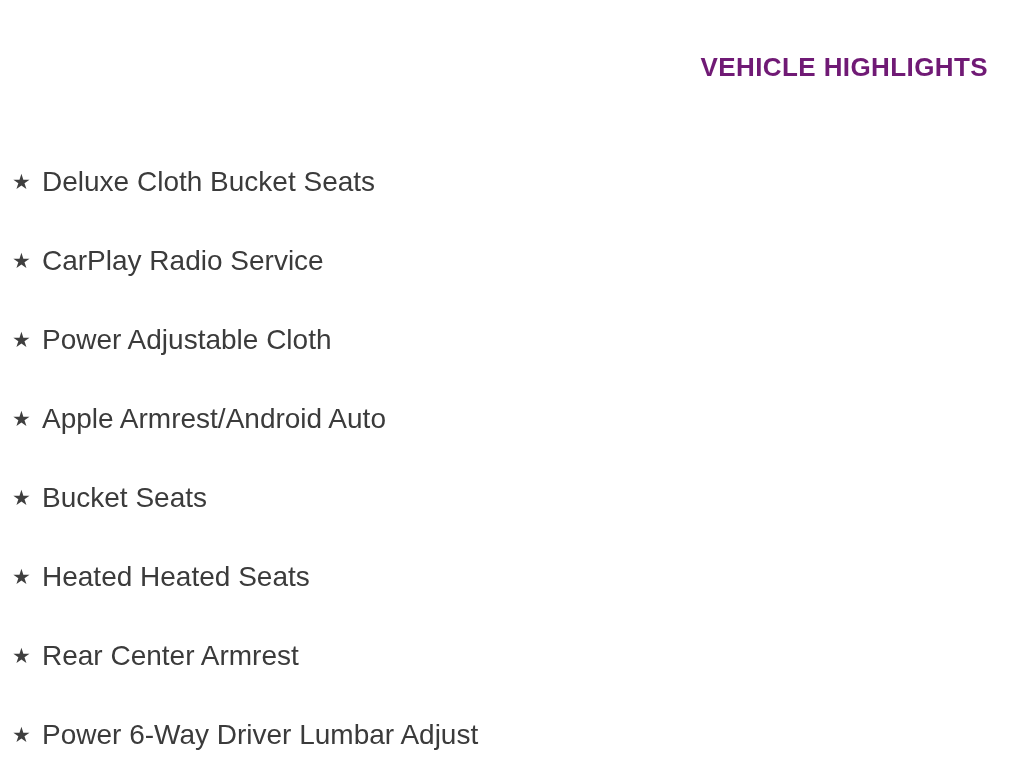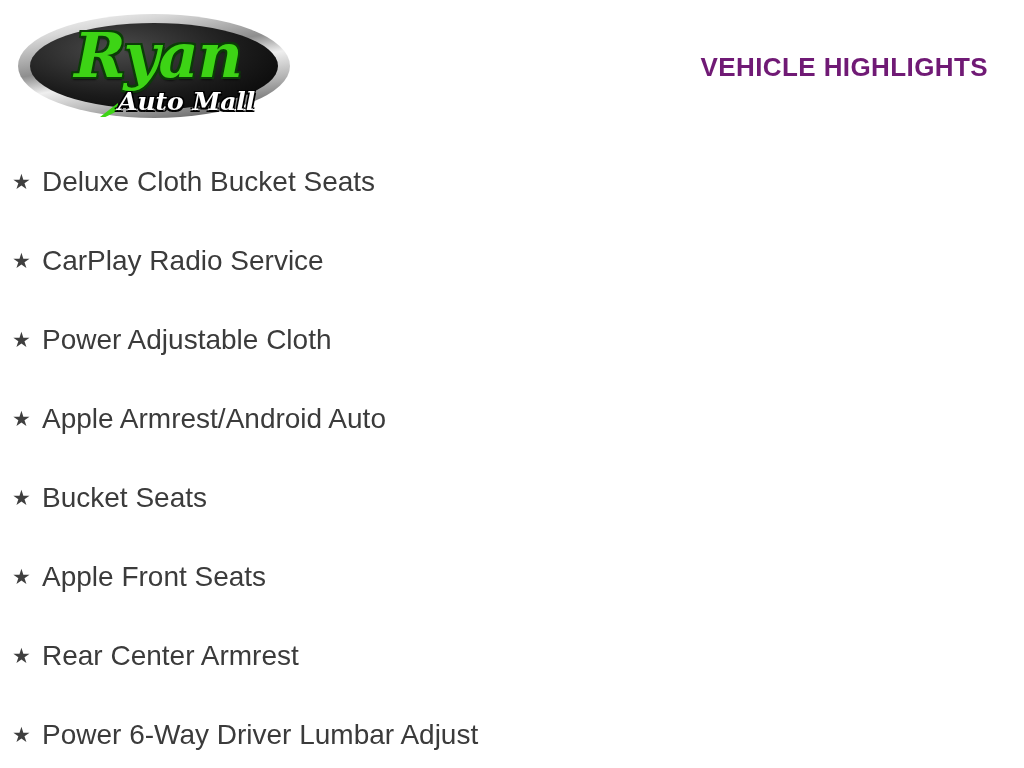--- a/index.html
+++ b/index.html
@@ -141,27 +141,20 @@
     white-space: nowrap;
   }
 </style>
 </head>
 <body>
 
 <div class="page">
 
   <div class="header">
 
-    <div class="logo">
-      <div class="oval-outer"></div>
-      <div class="oval-inner"></div>
-      <div class="ryan">Ryan</div>
-      <div class="swoosh"></div>
-      <div class="automall">Auto Mall</div>
-    </div>
 
     <div class="highlights-title">VEHICLE HIGHLIGHTS</div>
   </div>
 
   <ul class="features">
     <li class="feature-item">
       <span class="feature-star">★</span>
       <span class="feature-label">Deluxe Cloth Bucket Seats</span>
     </li>
     <li class="feature-item">
@@ -175,21 +168,21 @@
     <li class="feature-item">
       <span class="feature-star">★</span>
       <span class="feature-label">Apple Armrest/Android Auto</span>
     </li>
     <li class="feature-item">
       <span class="feature-star">★</span>
       <span class="feature-label">Bucket Seats</span>
     </li>
     <li class="feature-item">
       <span class="feature-star">★</span>
-      <span class="feature-label">Apple Front Seats</span>
+      <span class="feature-label">Heated Heated Seats</span>
     </li>
     <li class="feature-item">
       <span class="feature-star">★</span>
       <span class="feature-label">Rear Center Armrest</span>
     </li>
     <li class="feature-item">
       <span class="feature-star">★</span>
       <span class="feature-label">Power 6-Way Driver Lumbar Adjust</span>
     </li>
   </ul>

